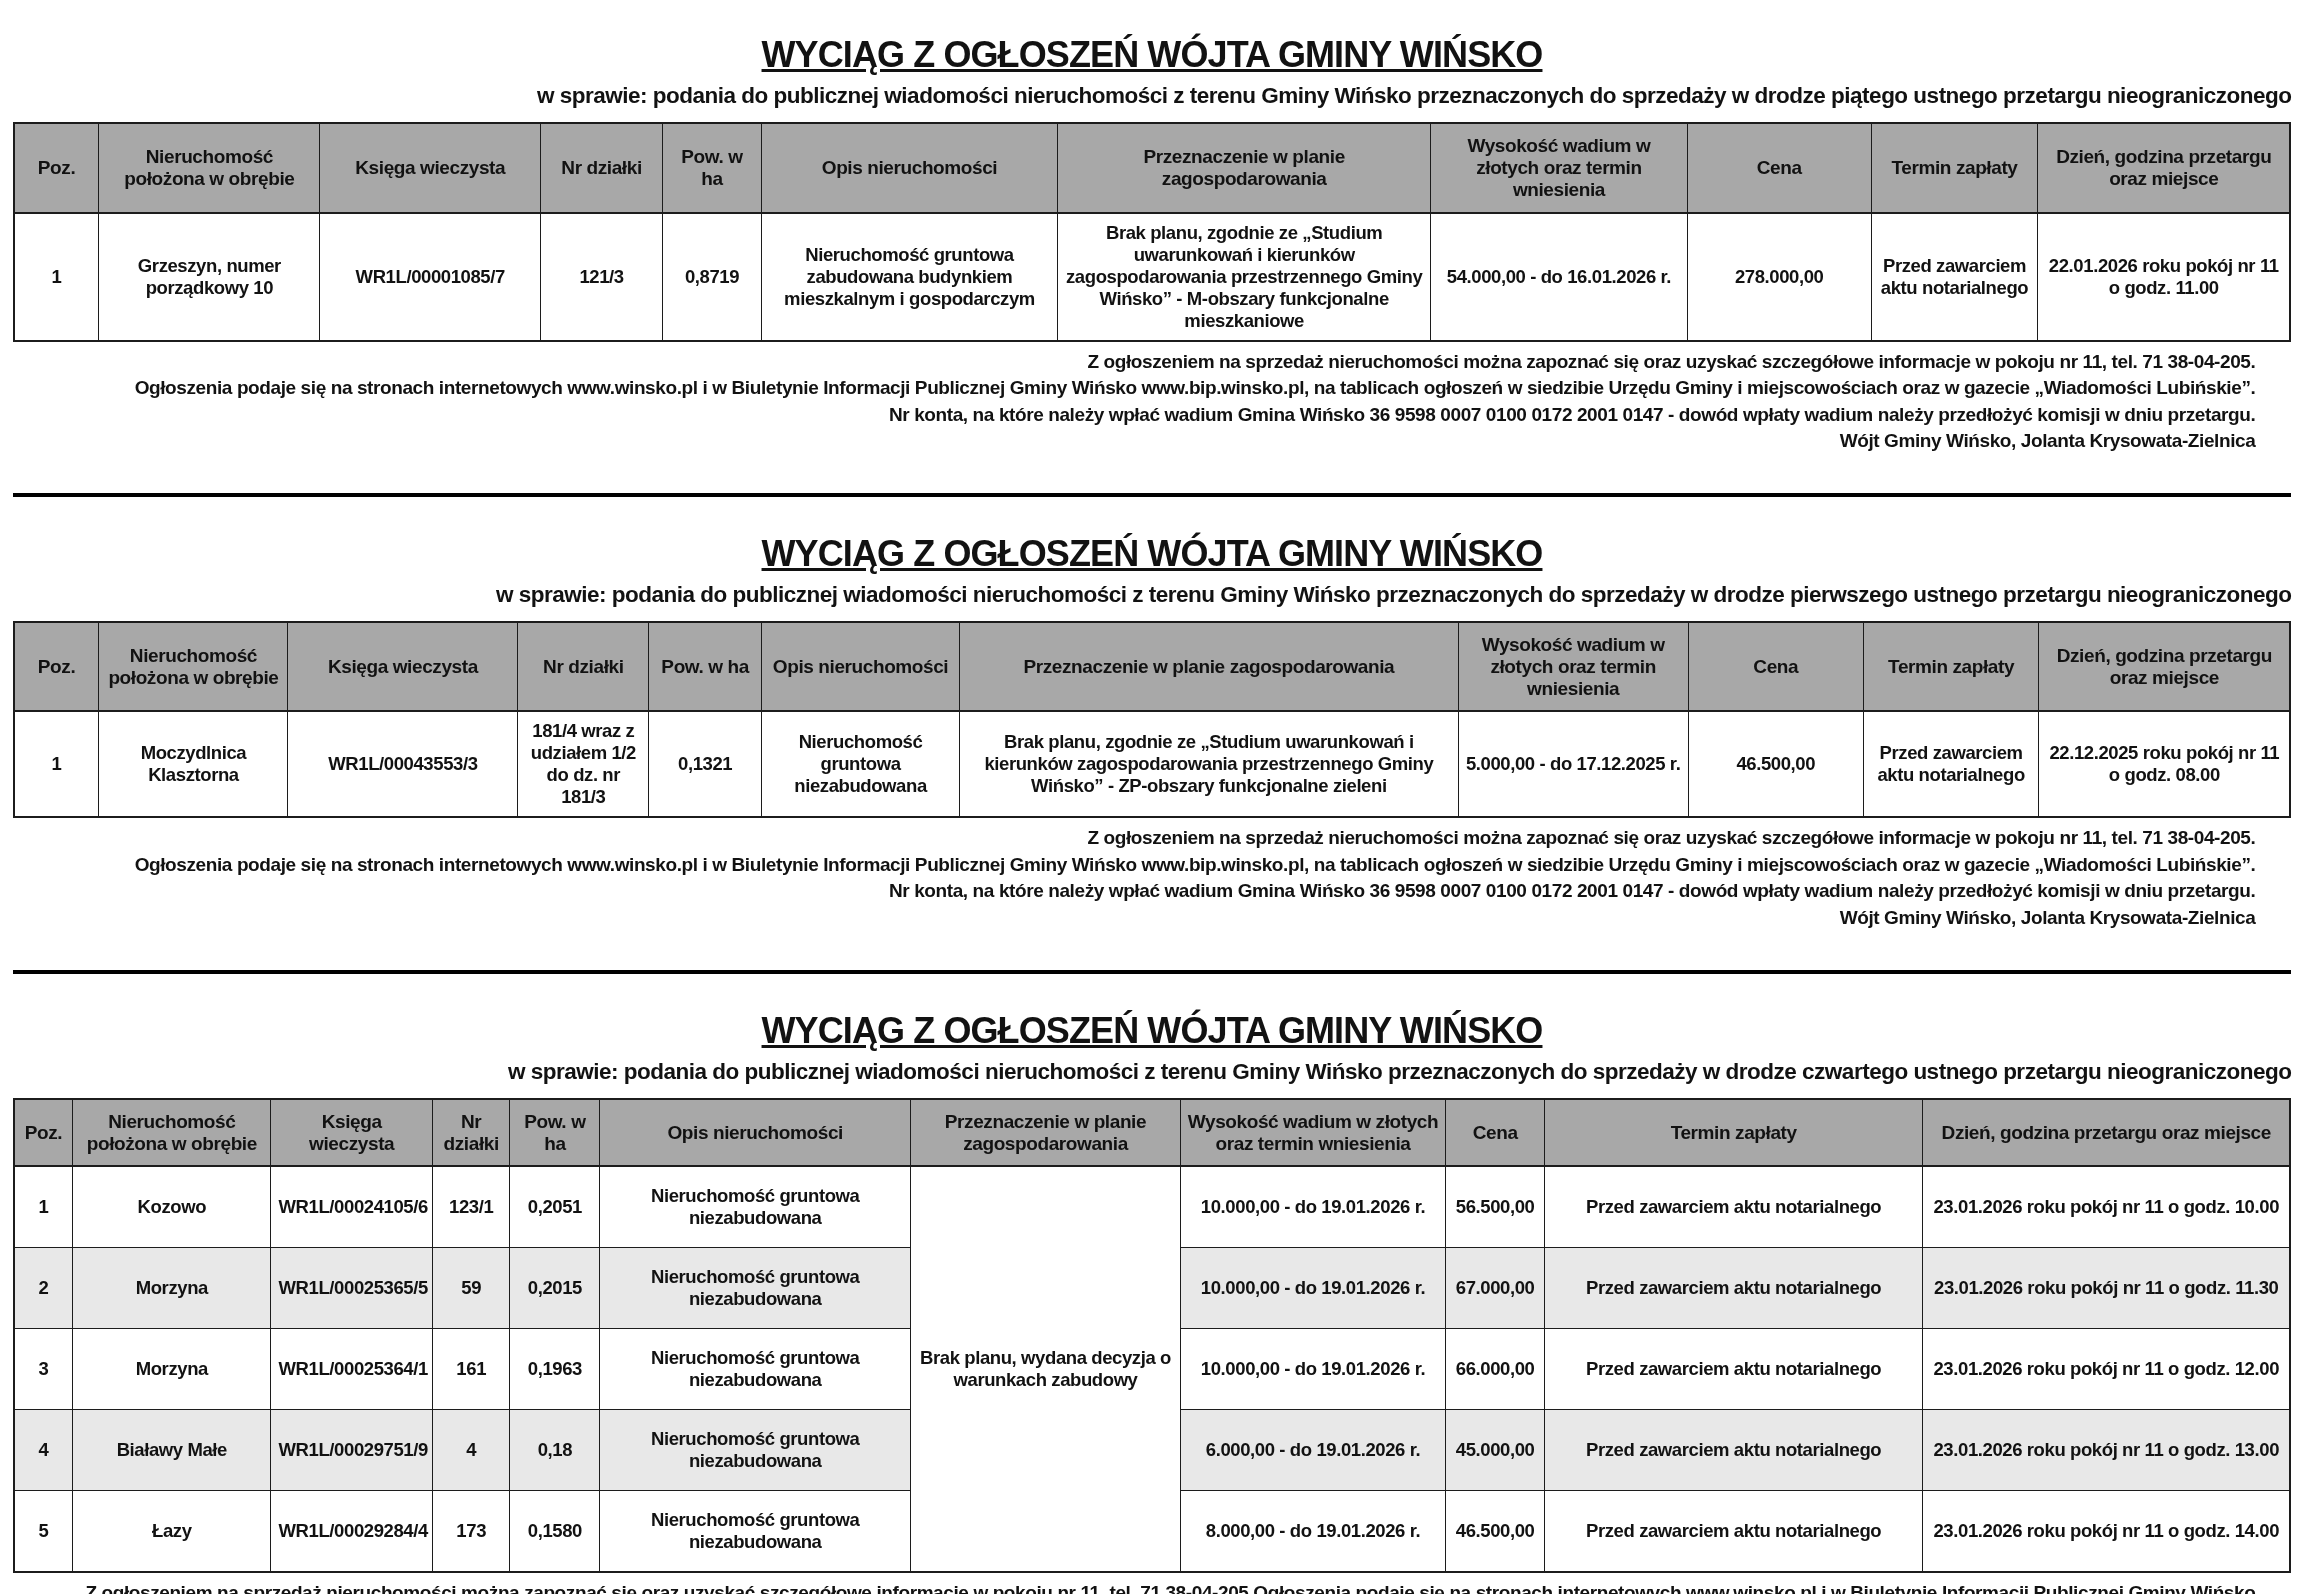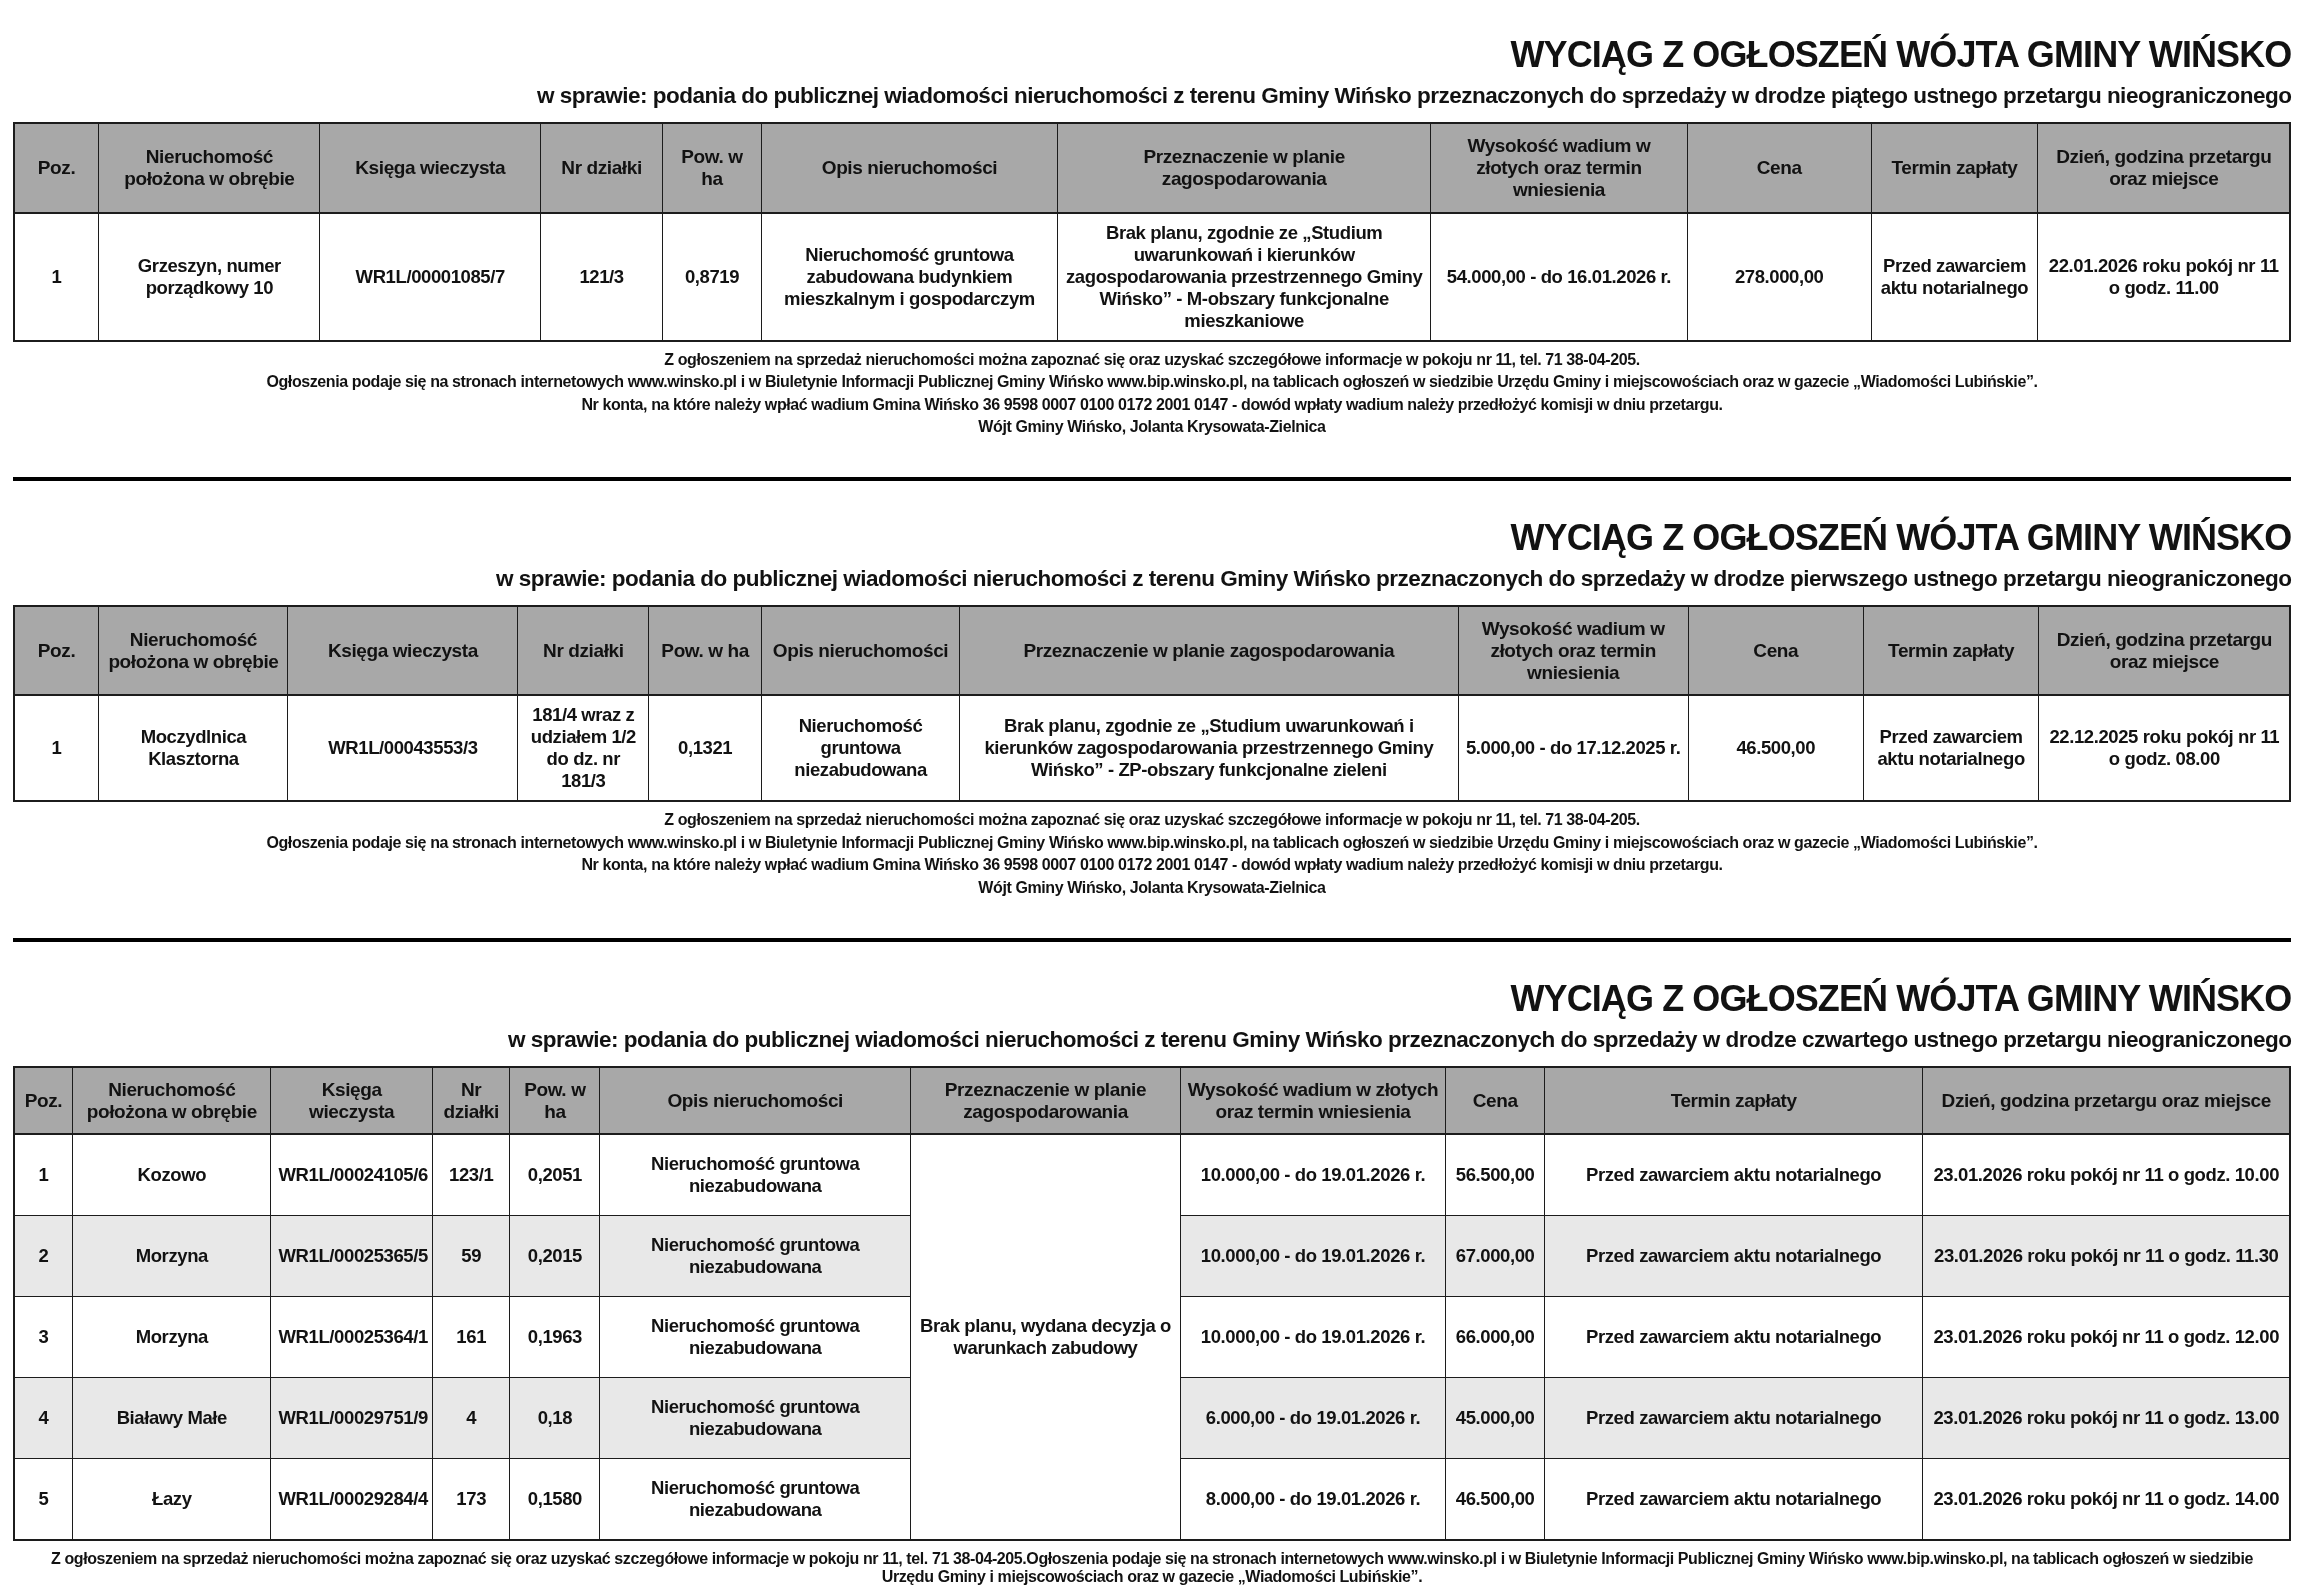--- a/index.html
+++ b/index.html
@@ -6,24 +6,25 @@
   body{
     width:2304px;
     font-family:"Liberation Sans","DejaVu Sans",sans-serif;
     font-weight:bold;
     color:#121212;
     -webkit-font-smoothing:antialiased;
   }
   .page{padding:21.6px 12.6px 9px 12.6px;}
   .section{margin:0 0 12.6px 0;}
   .title{
-    text-align:right;
+    text-align:center;
     font-size:36px;
     letter-spacing:-0.9px;
     margin:12.6px 0 7.2px 0;
+    text-decoration:underline;
   }
   .subtitle{
     text-align:right;
     font-size:22.5px;
     letter-spacing:-0.5px;
     margin:0 0 12.6px 0;
   }
   table{
     width:100%;
     border-collapse:collapse;
@@ -47,22 +48,22 @@
   td{
     font-size:18.5px;
     padding:8px 5.4px;
     background:#fff;
   }
   .t3 td{padding:18px 7.2px;}
   tr.striped td{background:#e8e8e8;}
   td[rowspan]{background:#fff !important;}
   .footer{margin:9px 0 0 0;}
   .footer-line{
-    text-align:center;
-    font-size:16px;
+    text-align:right;
+    font-size:19px;
     letter-spacing:-0.4px;
     margin:4.5px 36px;
   }
   .divider{
     border:none;
     border-top:4.5px solid #000;
     margin:41px 0 36px 0;
   }
 </style>
 </head>

